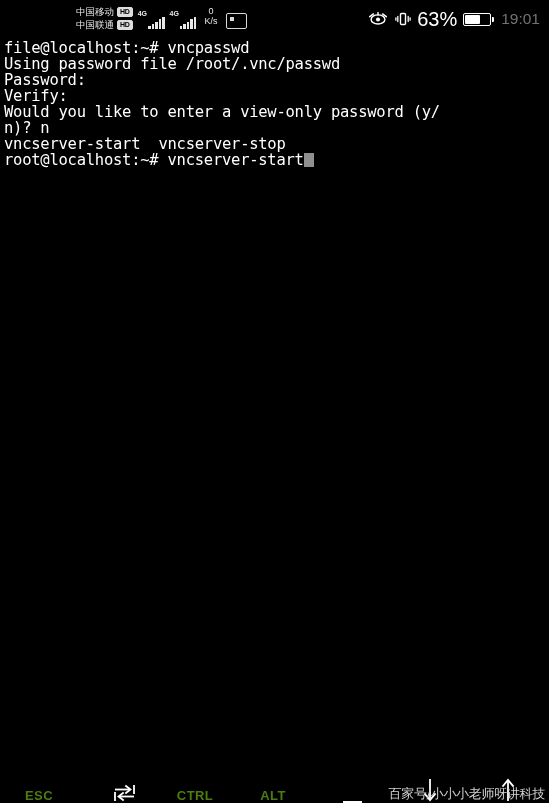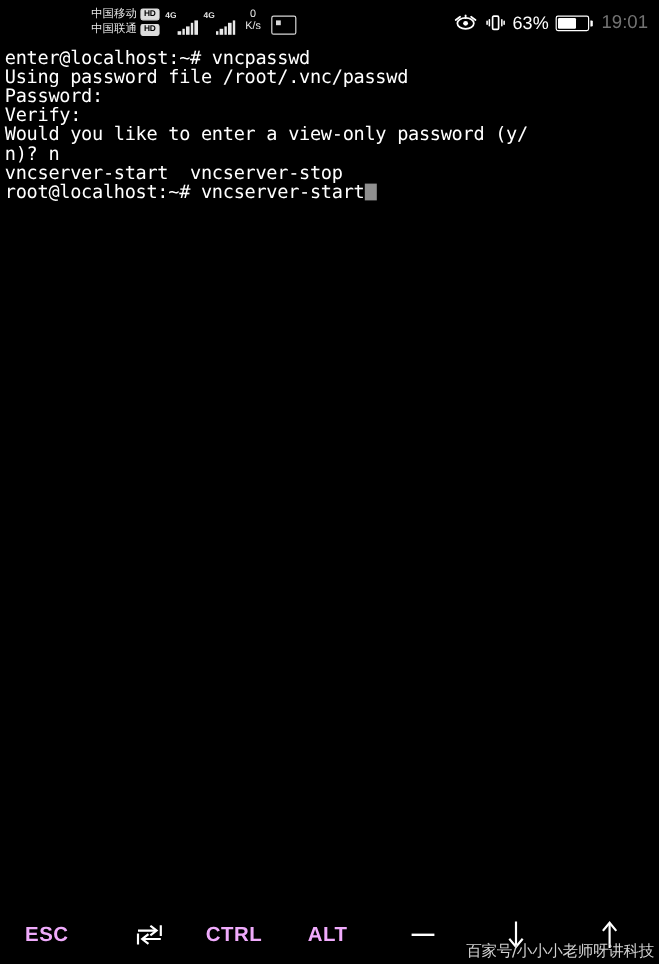--- a/index.html
+++ b/index.html
@@ -142,21 +142,21 @@
     height: 38px;
     display: flex;
     align-items: center;
     gap: 6px;
     color: #ffffff;
   }
   .eye-icon { width: 22px; height: 14px; display: block; }
   .vibrate-icon { width: 16px; height: 16px; display: block; }
   .batt-pct {
     font-family: "Liberation Sans", sans-serif;
-    font-size: 15px;
+    font-size: 20px;
     color: #ffffff;
     letter-spacing: 0px;
   }
   .batt-shell {
     width: 28px;
     height: 13px;
     border: 1.5px solid #ffffff;
     border-radius: 2px;
     position: relative;
     display: flex;
@@ -221,25 +221,25 @@
     bottom: 0;
     width: 549px;
     height: 48px;
     background: #000000;
   }
   .key {
     position: absolute;
     top: 0;
     height: 48px;
     display: flex;
-    align-items: center;
+    align-items: flex-end;
     justify-content: center;
-    color: #f0abfc;
-    font-family: "Liberation Sans", sans-serif;
-    font-size: 17px;
+    color: #4d7c0f;
+    font-family: "Liberation Sans", sans-serif;
+    font-size: 13px;
     font-weight: bold;
     letter-spacing: 0.4px;
     user-select: none;
   }
   .key-esc  { left: 6px;   width: 66px; }
   .key-tab  { left: 88px;  width: 74px; }
   .key-ctrl { left: 158px; width: 74px; }
   .key-alt  { left: 238px; width: 70px; }
   .key-minus{ left: 322px; width: 60px; }
   .key-down { left: 398px; width: 64px; }
@@ -336,21 +336,21 @@
 
       <span class="batt-shell">
         <span class="batt-fill" id="batt-fill" style="width: 63%;"></span>
       </span>
 
       <span class="clock">19:01</span>
     </div>
   </div>
 
   <div class="terminal">
-    <div class="term-line">enter@localhost:~# vncpasswd</div>
+    <div class="term-line">file@localhost:~# vncpasswd</div>
     <div class="term-line">Using password file /root/.vnc/passwd</div>
     <div class="term-line">Password:</div>
     <div class="term-line">Verify:</div>
     <div class="term-line">Would you like to enter a view-only password (y/</div>
     <div class="term-line">n)? n</div>
     <div class="term-line">vncserver-start  vncserver-stop</div>
     <div class="term-line"><span>root@localhost:~# vncserver-start</span><span class="cursor-block"></span></div>
   </div>
 
   <div class="keybar">

